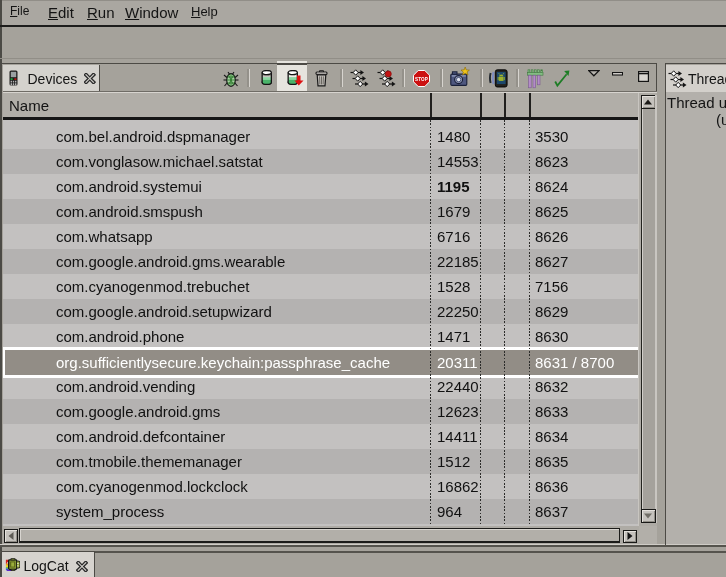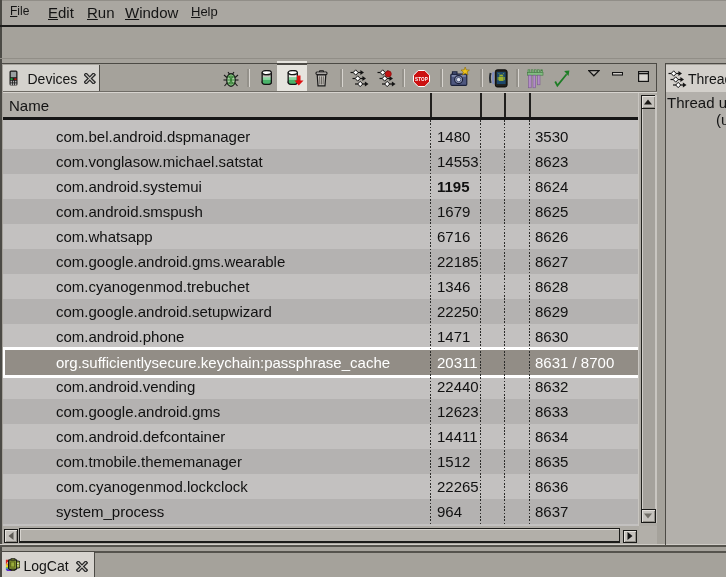--- a/index.html
+++ b/index.html
@@ -252,22 +252,22 @@
     <div class="abs row-t" style="left:437px;top:199px;height:26px;line-height:25px;">1679</div>
     <div class="abs row-t" style="left:535px;top:199px;height:25px;line-height:25px;">8625</div>
     <div class="abs row-t" style="left:56px;top:224px;height:25px;line-height:25px;">com.whatsapp</div>
     <div class="abs row-t" style="left:437px;top:224px;height:25px;line-height:25px;">6716</div>
     <div class="abs row-t" style="left:535px;top:224px;height:25px;line-height:25px;">8626</div>
     <div class="abs" style="left:2.5px;top:249px;width:654px;height:25px;background:#b4b2b1;"></div>
     <div class="abs row-t" style="left:56px;top:249px;height:25px;line-height:25px;">com.google.android.gms.wearable</div>
     <div class="abs row-t" style="left:437px;top:249px;height:25px;line-height:25px;">22185</div>
     <div class="abs row-t" style="left:535px;top:249px;height:25px;line-height:25px;">8627</div>
     <div class="abs row-t" style="left:56px;top:274px;height:25px;line-height:25px;">com.cyanogenmod.trebuchet</div>
-    <div class="abs row-t" style="left:437px;top:274px;height:25px;line-height:25px;">1346</div>
-    <div class="abs row-t" style="left:535px;top:274px;height:25px;line-height:25px;">8628</div>
+    <div class="abs row-t" style="left:437px;top:274px;height:25px;line-height:25px;">1528</div>
+    <div class="abs row-t" style="left:535px;top:274px;height:25px;line-height:25px;">7156</div>
     <div class="abs" style="left:2.5px;top:299px;width:654px;height:25px;background:#b4b2b1;"></div>
     <div class="abs row-t" style="left:56px;top:299px;height:25px;line-height:25px;">com.google.android.setupwizard</div>
     <div class="abs row-t" style="left:437px;top:299px;height:25px;line-height:25px;">22250</div>
     <div class="abs row-t" style="left:535px;top:299px;height:25px;line-height:25px;">8629</div>
     <div class="abs row-t" style="left:56px;top:324px;height:25px;line-height:25px;">com.android.phone</div>
     <div class="abs row-t" style="left:437px;top:324px;height:25px;line-height:25px;">1471</div>
     <div class="abs row-t" style="left:535px;top:324px;height:25px;line-height:25px;">8630</div>
     <div class="abs" style="left:2.5px;top:349px;width:654px;height:25px;background:#b4b2b1;"></div>
     <div class="abs row-t" style="left:56px;top:374px;height:25px;line-height:25px;">com.android.vending</div>
     <div class="abs row-t" style="left:437px;top:374px;height:25px;line-height:25px;">22440</div>
@@ -277,21 +277,21 @@
     <div class="abs row-t" style="left:437px;top:399px;height:25px;line-height:25px;">12623</div>
     <div class="abs row-t" style="left:535px;top:399px;height:25px;line-height:25px;">8633</div>
     <div class="abs row-t" style="left:56px;top:424px;height:22px;line-height:25px;">com.android.defcontainer</div>
     <div class="abs row-t" style="left:437px;top:424px;height:25px;line-height:25px;">14411</div>
     <div class="abs row-t" style="left:535px;top:424px;height:25px;line-height:25px;">8634</div>
     <div class="abs" style="left:2.5px;top:449px;width:654px;height:25px;background:#b4b2b1;"></div>
     <div class="abs row-t" style="left:56px;top:449px;height:25px;line-height:25px;">com.tmobile.thememanager</div>
     <div class="abs row-t" style="left:437px;top:449px;height:31px;line-height:25px;">1512</div>
     <div class="abs row-t" style="left:535px;top:449px;height:25px;line-height:25px;">8635</div>
     <div class="abs row-t" style="left:56px;top:474px;height:25px;line-height:25px;text-align:right;">com.cyanogenmod.lockclock</div>
-    <div class="abs row-t" style="left:437px;top:474px;height:25px;line-height:25px;">22265</div>
+    <div class="abs row-t" style="left:437px;top:474px;height:25px;line-height:25px;">16862</div>
     <div class="abs row-t" style="left:535px;top:474px;height:25px;line-height:25px;">8636</div>
     <div class="abs" style="left:2.5px;top:499px;width:654px;height:25px;background:#b4b2b1;"></div>
     <div class="abs row-t" style="left:56px;top:499px;height:25px;line-height:25px;">system_process</div>
     <div class="abs row-t" style="left:437px;top:499px;height:25px;line-height:25px;">964</div>
     <div class="abs row-t" style="left:535px;top:499px;height:25px;line-height:25px;">8637</div>
   </div>
 
   <div class="abs" style="left:2.5px;top:346.5px;width:653px;height:31px;background:#928d86;border:solid #ffffff;border-width:3.5px 4px 3.5px 2px;"></div>
   <div class="abs row-t" style="left:56px;top:349.5px;width:370px;height:25px;line-height:25px;color:#fff;">org.sufficientlysecure.keychain:passphrase_cache</div>
   <div class="abs row-t" style="left:437px;top:349.5px;height:25px;line-height:25px;color:#fff;">20311</div>

